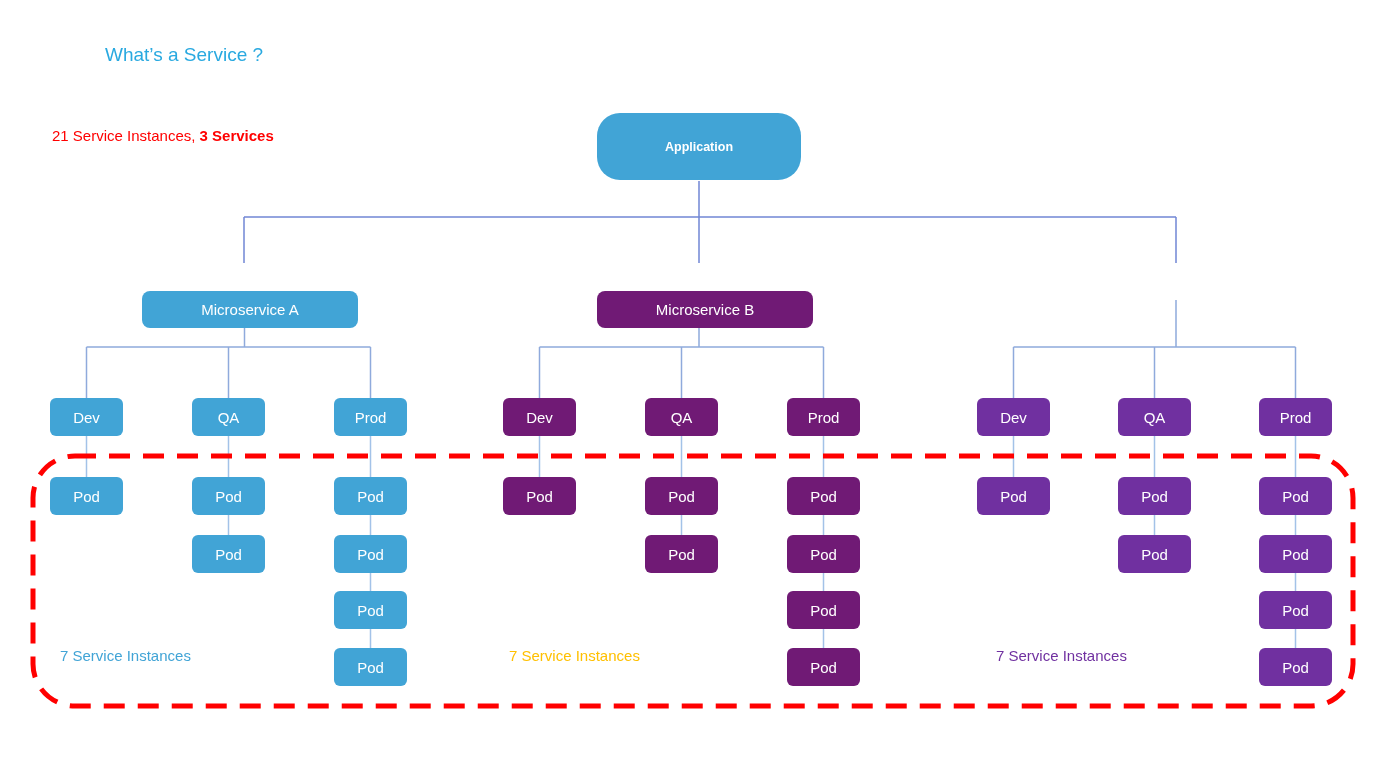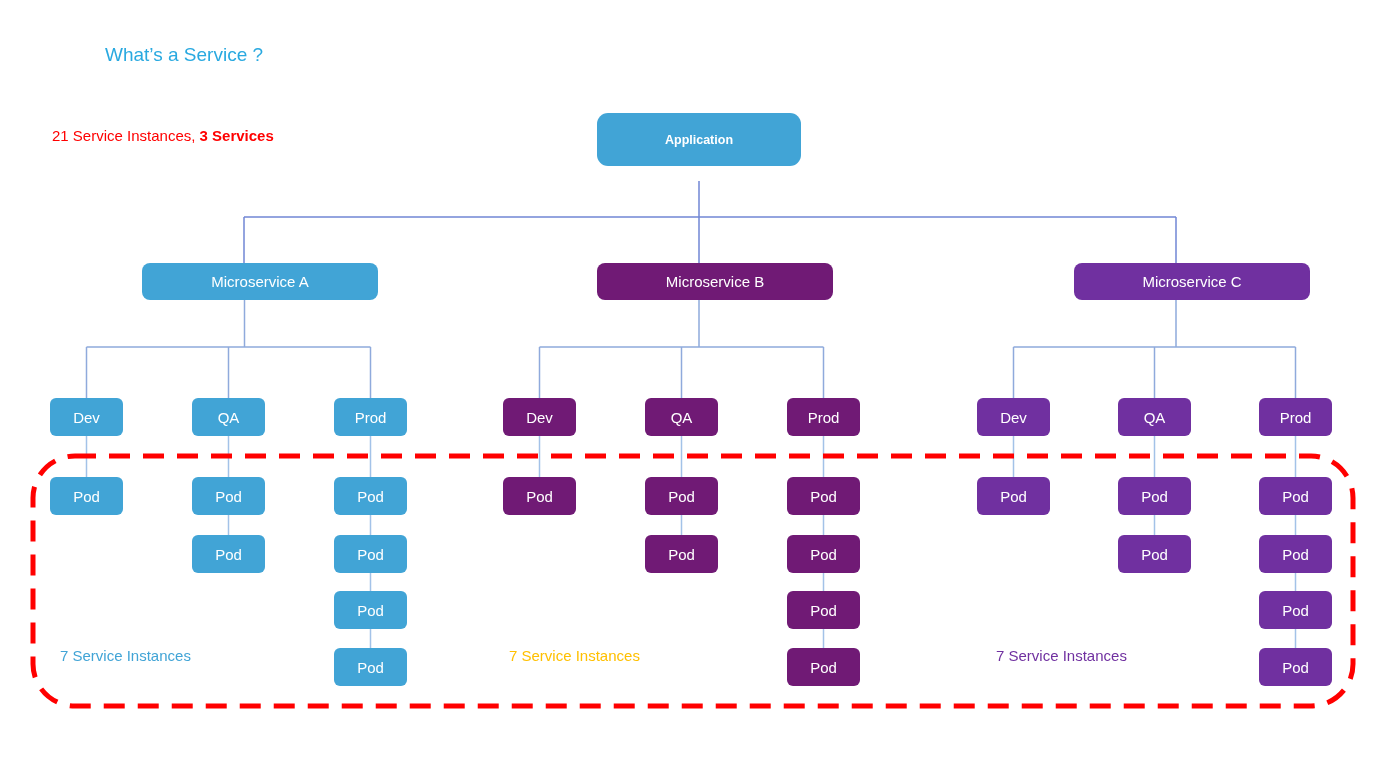--- a/index.html
+++ b/index.html
@@ -43,30 +43,31 @@
     position: absolute;
     display: flex;
     align-items: center;
     justify-content: center;
     color: #ffffff;
     white-space: nowrap;
     box-sizing: border-box;
   }
   .app {
     width: 204px;
-    height: 53px;
-    border-radius: 11px;
+    height: 67px;
+    border-radius: 23px;
     font-weight: bold;
     font-size: 12.5px;
   }
   .ms {
-    width: 236px;
+    width: 216px;
     height: 37px;
     border-radius: 8px;
     font-size: 15px;
+    margin-top: 28px;
   }
   .env, .pod {
     width: 73px;
     height: 38px;
     border-radius: 6px;
     font-size: 15px;
   }
   .c-blue   { background: #41A4D6; }
   .c-gold   { background: #701a75; }
   .c-purple { background: #7030A0; }
@@ -110,21 +111,20 @@
   <div class="page-title">What’s a Service ?</div>
 
   <div class="summary">
     <span>21 Service Instances, </span><span class="bold-part">3 Services</span>
   </div>
 
   <div class="node app c-blue" style="left:597px;top:113px">Application</div>
 
   <div class="node ms c-blue" style="left:142px;top:263px">Microservice A</div>
   <div class="node ms c-gold" style="left:597px;top:263px">Microservice B</div>
-  <div class="node ms c-purple" style="left:1074px;top:263px">Microservice C</div>
 
   <div class="node env c-blue" style="left:50px;top:398px">Dev</div>
   <div class="node env c-blue" style="left:192px;top:398px">QA</div>
   <div class="node env c-blue" style="left:334px;top:398px">Prod</div>
 
   <div class="node env c-gold" style="left:503px;top:398px">Dev</div>
   <div class="node env c-gold" style="left:645px;top:398px">QA</div>
   <div class="node env c-gold" style="left:787px;top:398px">Prod</div>
 
   <div class="node env c-purple" style="left:977px;top:398px">Dev</div>

